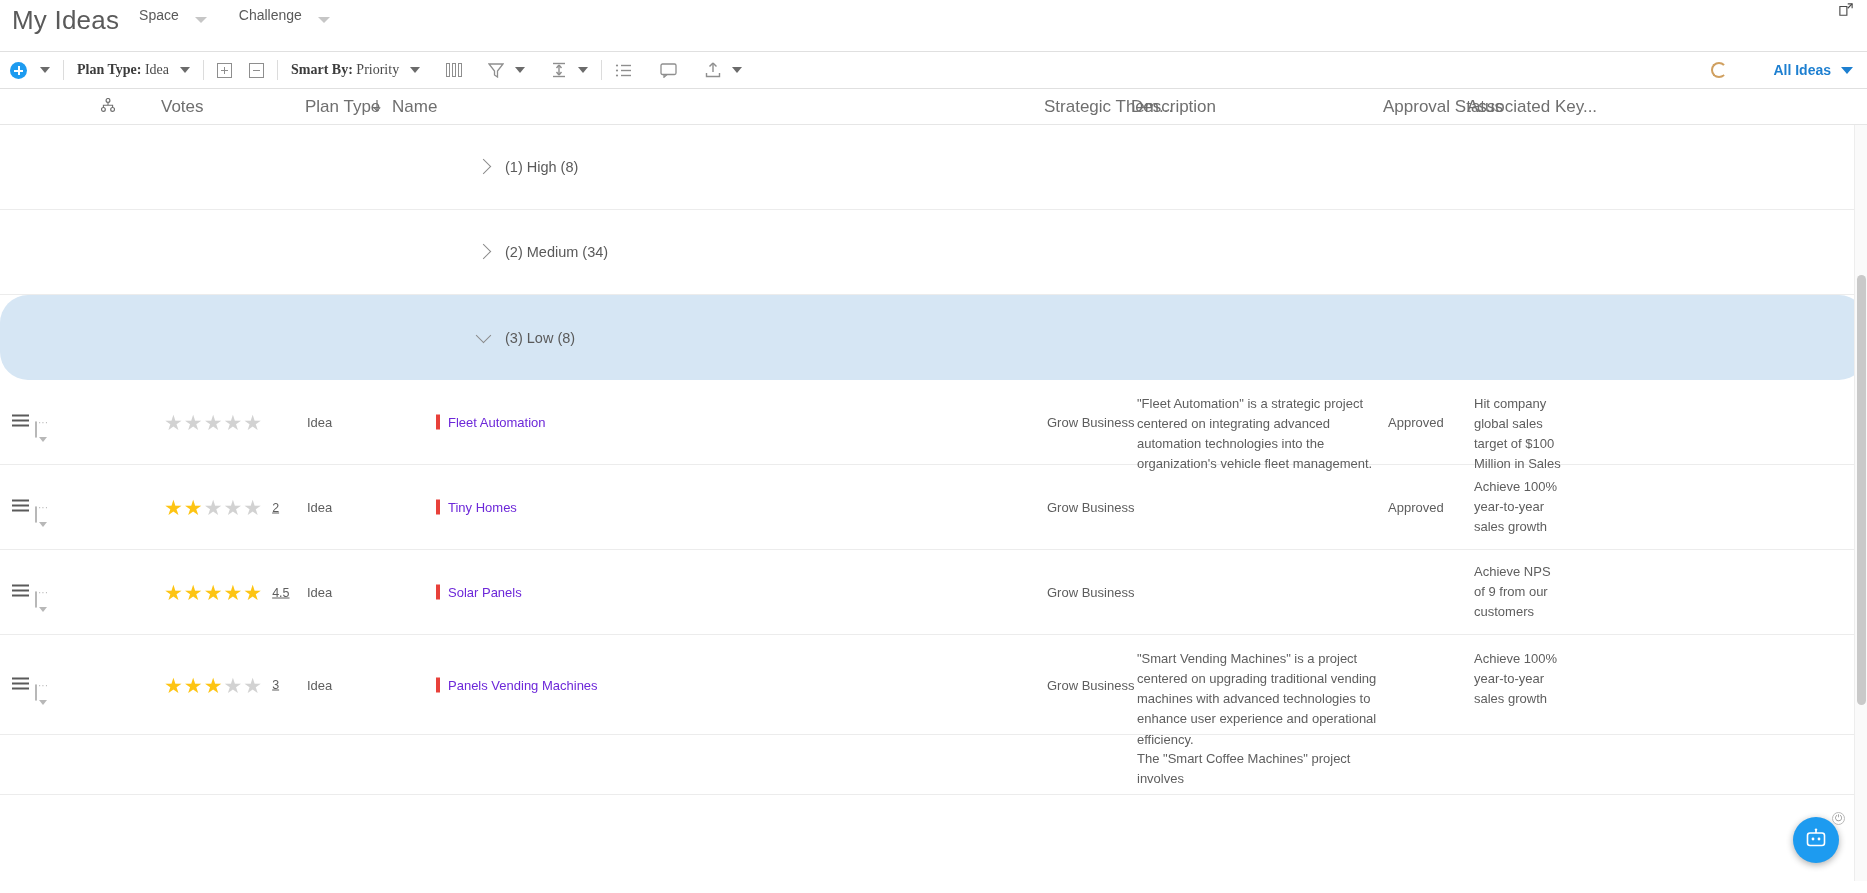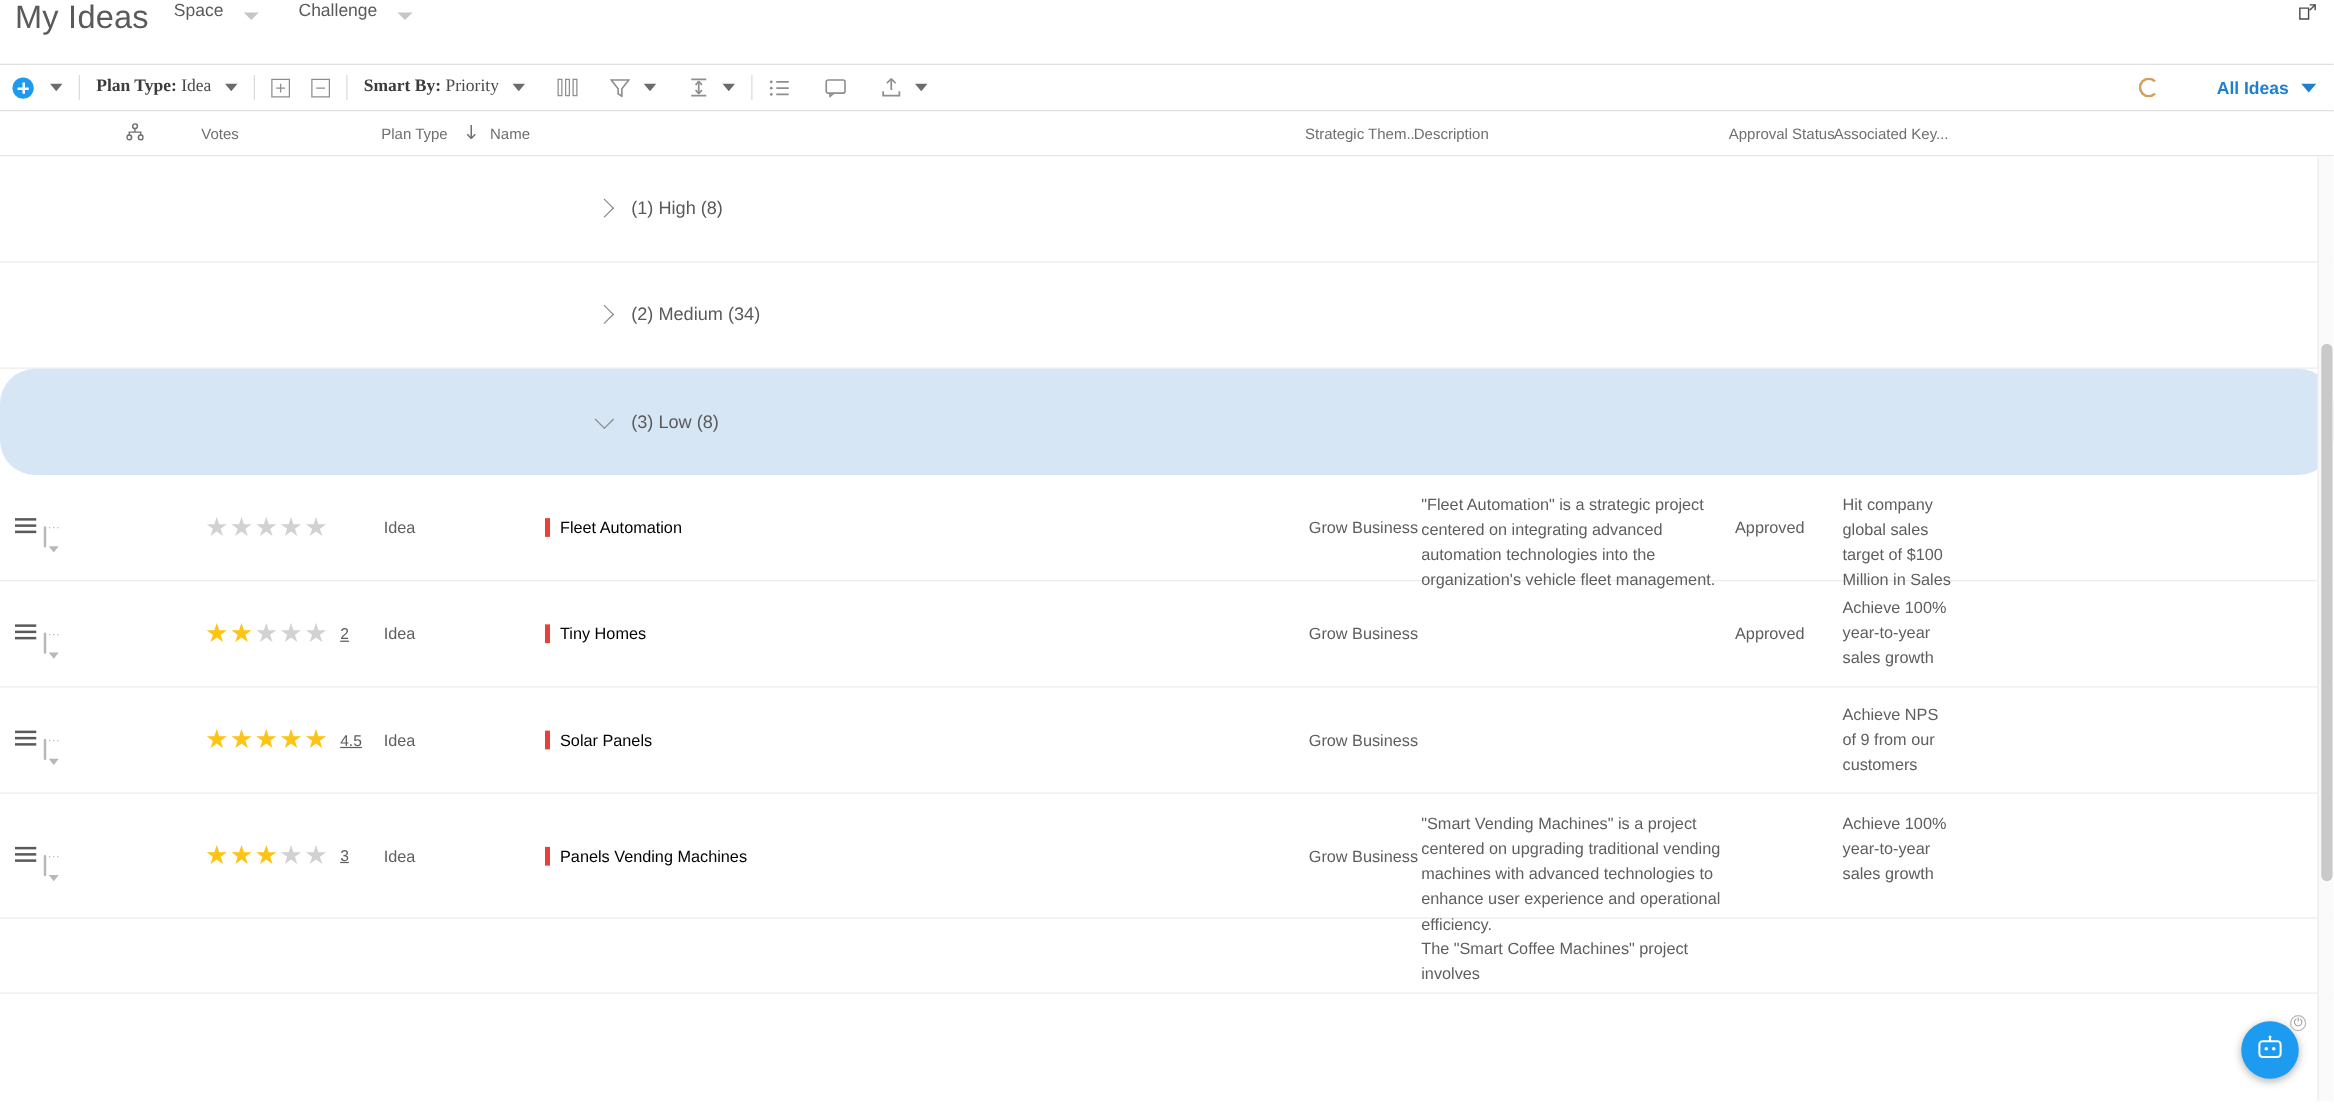--- a/index.html
+++ b/index.html
@@ -11,21 +11,21 @@
     font-family: "Liberation Sans", sans-serif;
     color: #4a4a4a;
   }
 
   
   .top-header {
     position: relative;
     height: 52px;
     border-bottom: 1px solid #e0e0e0;
     display: flex;
-    align-items: flex-start;
+    align-items: center;
     padding: 0 0 0 12px;
   }
   .app-title {
     font-size: 26px;
     color: #5a5a5a;
     font-weight: 400;
     line-height: 1;
     padding-bottom: 11px;
     letter-spacing: 0.2px;
   }
@@ -172,21 +172,21 @@
     border-left: 6px solid transparent;
     border-right: 6px solid transparent;
     border-top: 7px solid #1d7fd0;
   }
 
   
   .col-header {
     position: relative;
     height: 36px;
     border-bottom: 1px solid #e6e6e6;
-    font-size: 12px;
+    font-size: 17px;
     color: #6f6f6f;
   }
   .col-header .ch {
     position: absolute;
     top: 50%;
     transform: translateY(-50%);
     white-space: nowrap;
   }
 
   
@@ -258,21 +258,21 @@
   .stars { display: flex; align-items: center; gap: 1px; }
   .star { font-size: 21px; line-height: 1; color: #d2d2d2; }
   .star.on { color: #fdc413; }
   .rating-val {
     margin-left: 9px; font-size: 12.5px;
     color: #5e5e5e; text-decoration: underline;
     cursor: pointer;
   }
   .name-link {
     display: flex; align-items: center;
-    color: #000000; font-size: 13px; cursor: pointer;
+    color: #6d28d9; font-size: 13px; cursor: pointer;
   }
   .name-bar {
     width: 4px; height: 15px;
     background: #e8413a;
     margin-right: 8px;
     flex: none;
   }
   .desc { line-height: 1.55; color: #5e5e5e; }
   .okr  { line-height: 1.55; color: #5e5e5e; }
 

